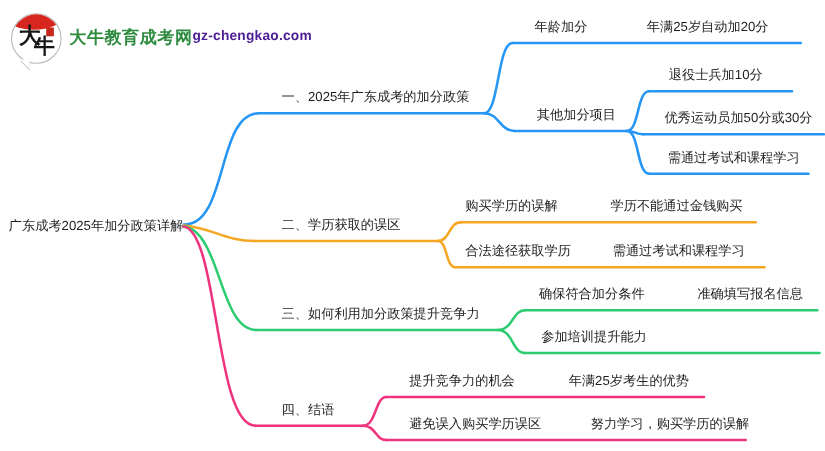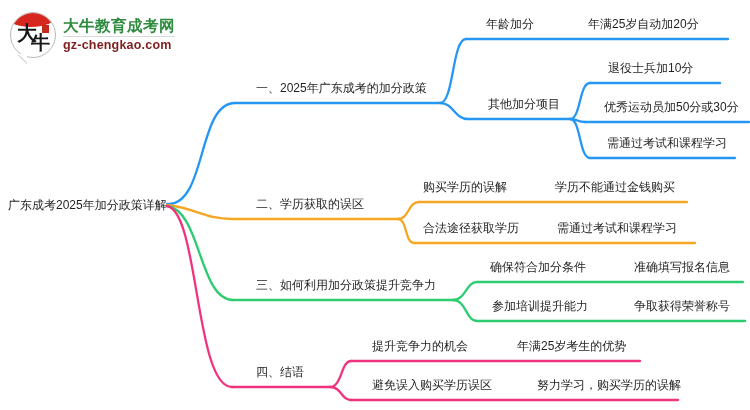--- a/index.html
+++ b/index.html
@@ -17,24 +17,24 @@
   .cap{position:absolute;left:-6px;top:-10px;width:52px;height:24px;border-radius:50%;background:#d7261d;}
   .ch{position:absolute;color:#171717;font-family:"Liberation Serif",serif;font-weight:bold;line-height:1;}
   .ch1{left:7px;top:11px;font-size:20px;}
   .ch2{left:21px;top:21px;font-size:19px;}
   .seal{position:absolute;right:7px;top:13px;width:7px;height:8px;background:#c5281c;}
   .tail{
     position:absolute;left:8px;bottom:-5px;width:0;height:0;
     border-left:9px solid transparent;border-top:9px solid #fff;
     filter:drop-shadow(0 1px 0 #b9b9b9);
   }
-  .logo-text{display:flex;flex-direction:column;line-height:1.1;}
+  .logo-text{display:flex;line-height:1.1;}
   .logo-title{color:#2e8b3f;font-size:15.5px;font-weight:bold;letter-spacing:.5px;}
   .logo-divider{height:1px;background:#d9d9d9;margin:2px 0;}
-  .logo-domain{color:#7f1d1d;font-size:12.5px;font-weight:bold;letter-spacing:.2px;}
+  .logo-domain{color:#4c1d95;font-size:12.5px;font-weight:bold;letter-spacing:.2px;}
   
   .lines{position:absolute;left:0;top:0;}
   .node{
     position:absolute;white-space:nowrap;color:#1f1f1f;
     font-size:12px;line-height:18px;cursor:pointer;
   }
   .root{font-size:12px;}
 </style>
 </head>
 <body>
@@ -116,21 +116,20 @@
   <div class="node" style="left:256px;top:195px">二、学历获取的误区</div>
   <div class="node" style="left:423px;top:178px">购买学历的误解</div>
   <div class="node" style="left:555px;top:178px">学历不能通过金钱购买</div>
   <div class="node" style="left:423px;top:219px">合法途径获取学历</div>
   <div class="node" style="left:557px;top:219px">需通过考试和课程学习</div>
 
   <div class="node" style="left:490px;top:258px">确保符合加分条件</div>
   <div class="node" style="left:256px;top:276px">三、如何利用加分政策提升竞争力</div>
   <div class="node" style="left:492px;top:297px">参加培训提升能力</div>
   <div class="node" style="left:634px;top:258px">准确填写报名信息</div>
-  <div class="node" style="left:634px;top:297px">争取获得荣誉称号</div>
 
   <div class="node" style="left:256px;top:363px">四、结语</div>
   <div class="node" style="left:372px;top:337px">提升竞争力的机会</div>
   <div class="node" style="left:517px;top:337px">年满25岁考生的优势</div>
   <div class="node" style="left:372px;top:376px">避免误入购买学历误区</div>
   <div class="node" style="left:537px;top:376px">努力学习，购买学历的误解</div>
 
 </div>
 
 </body></html>

